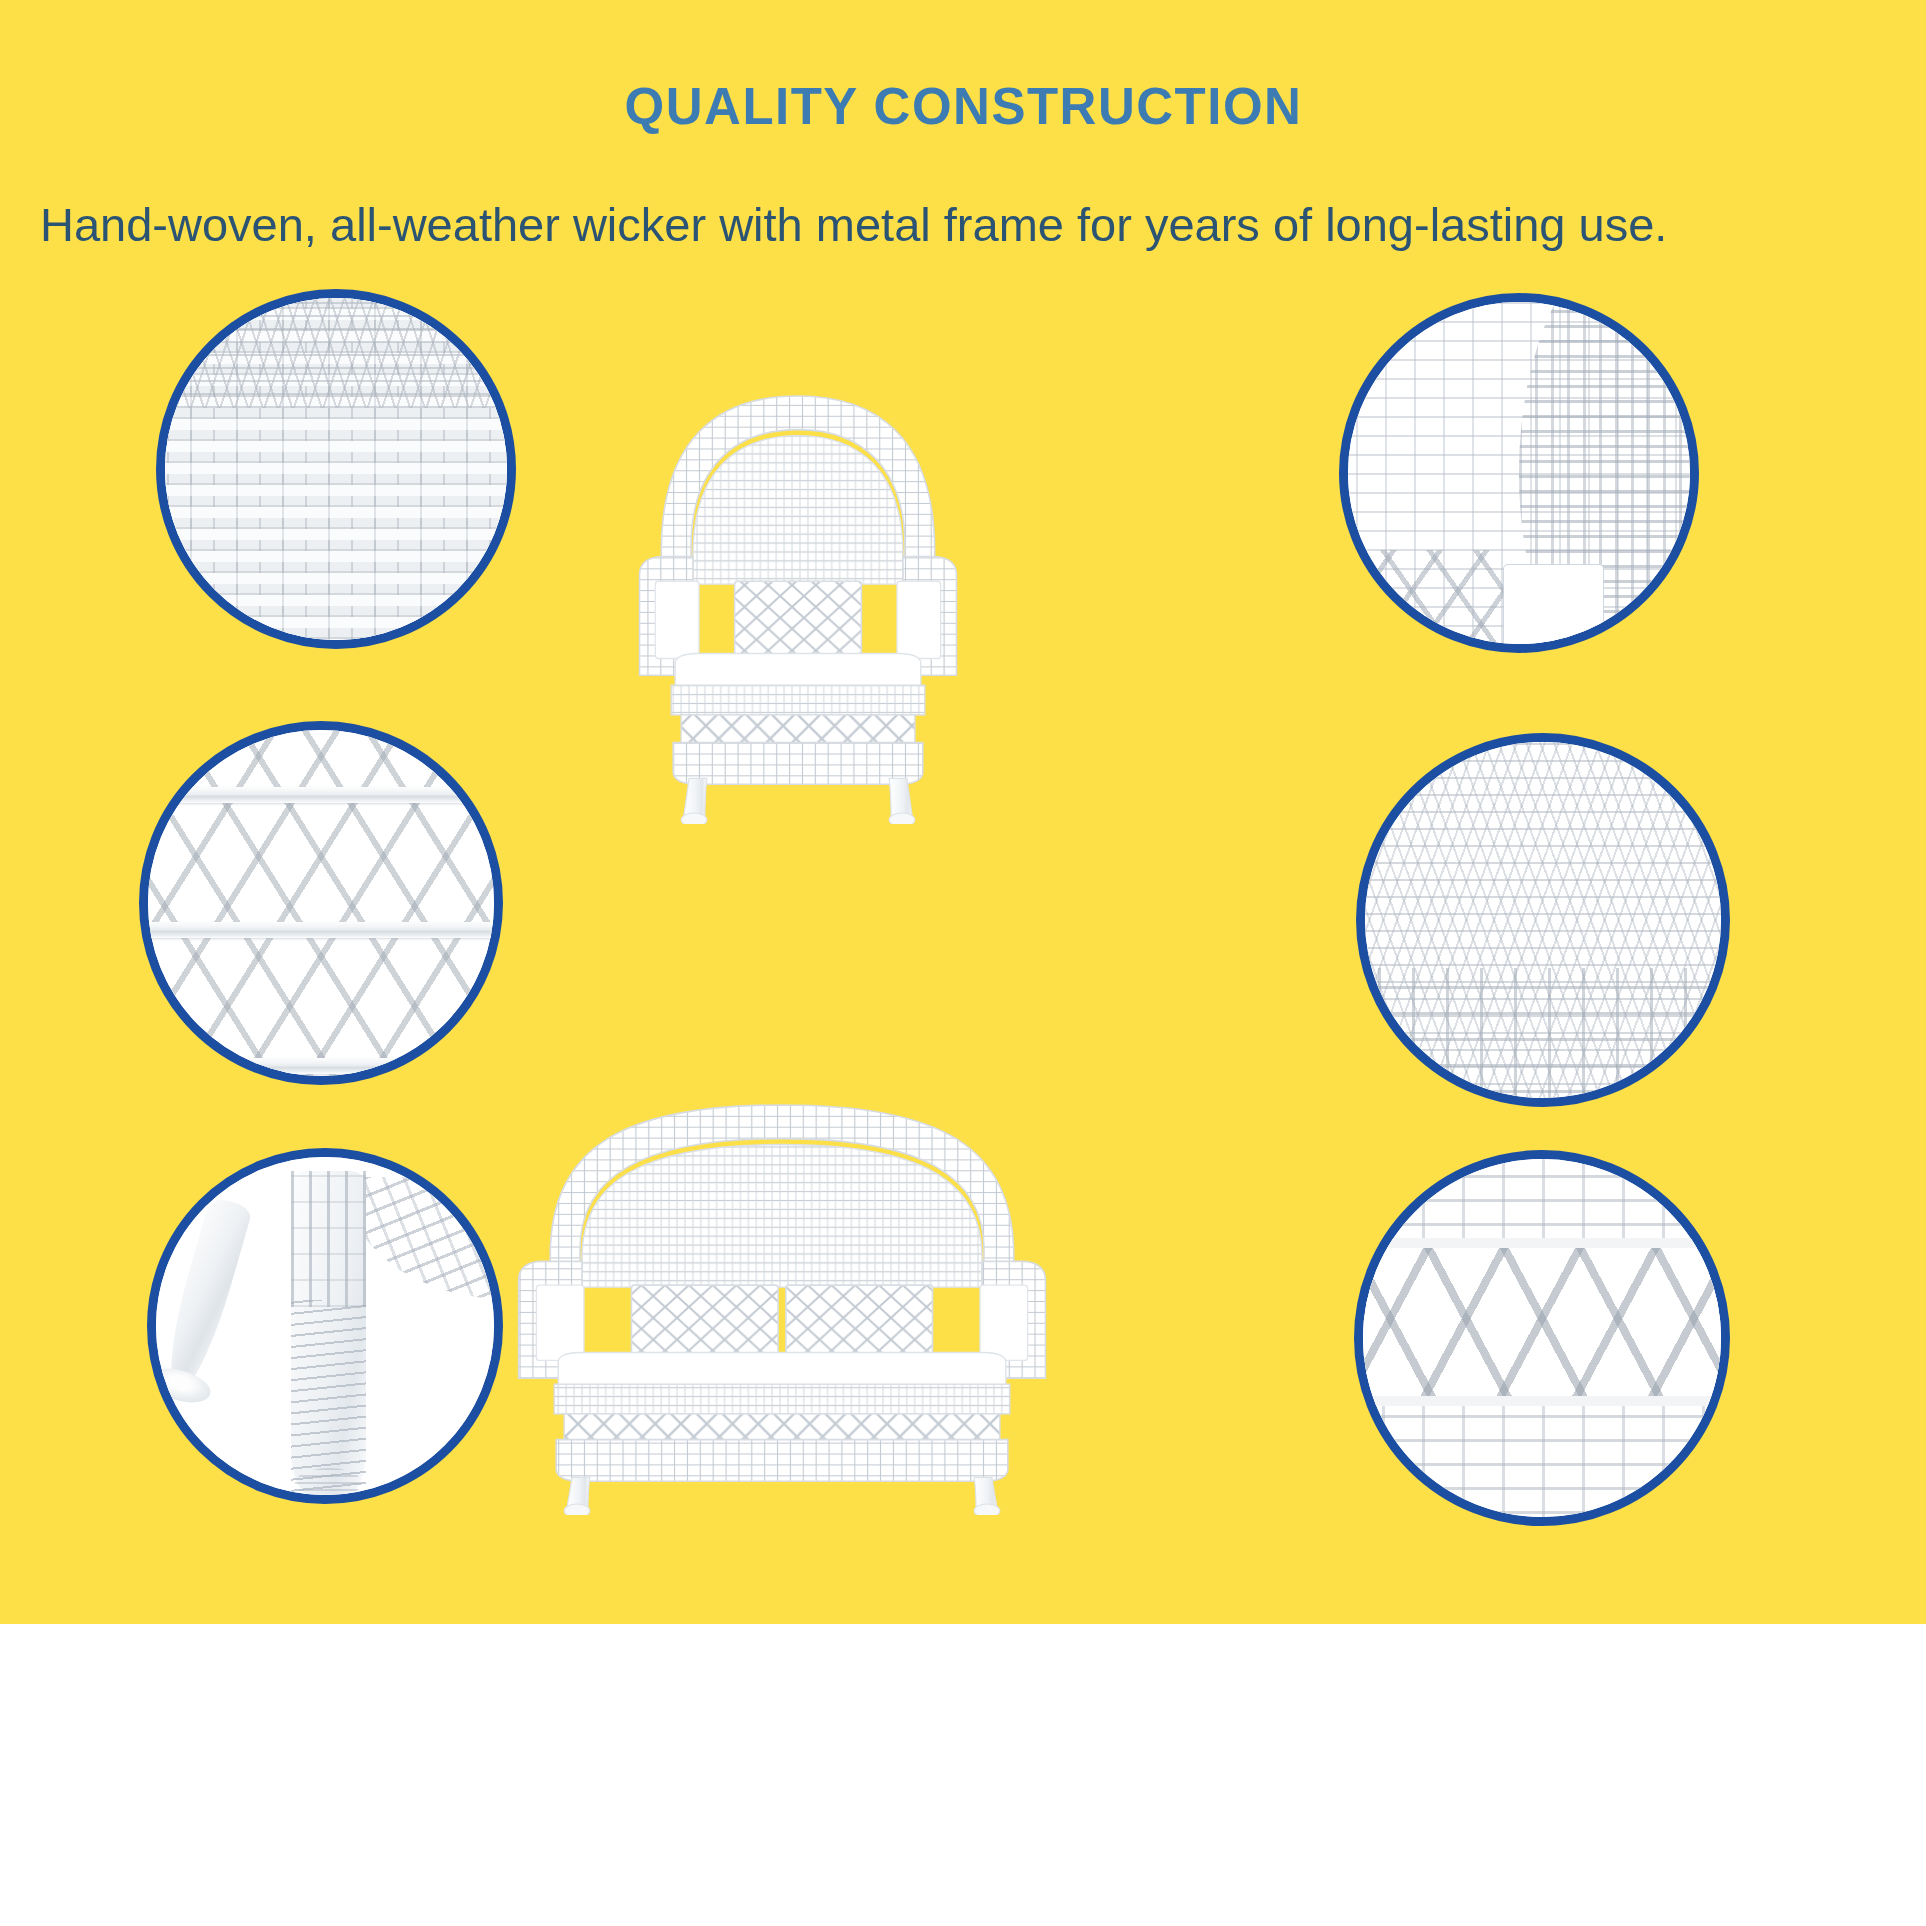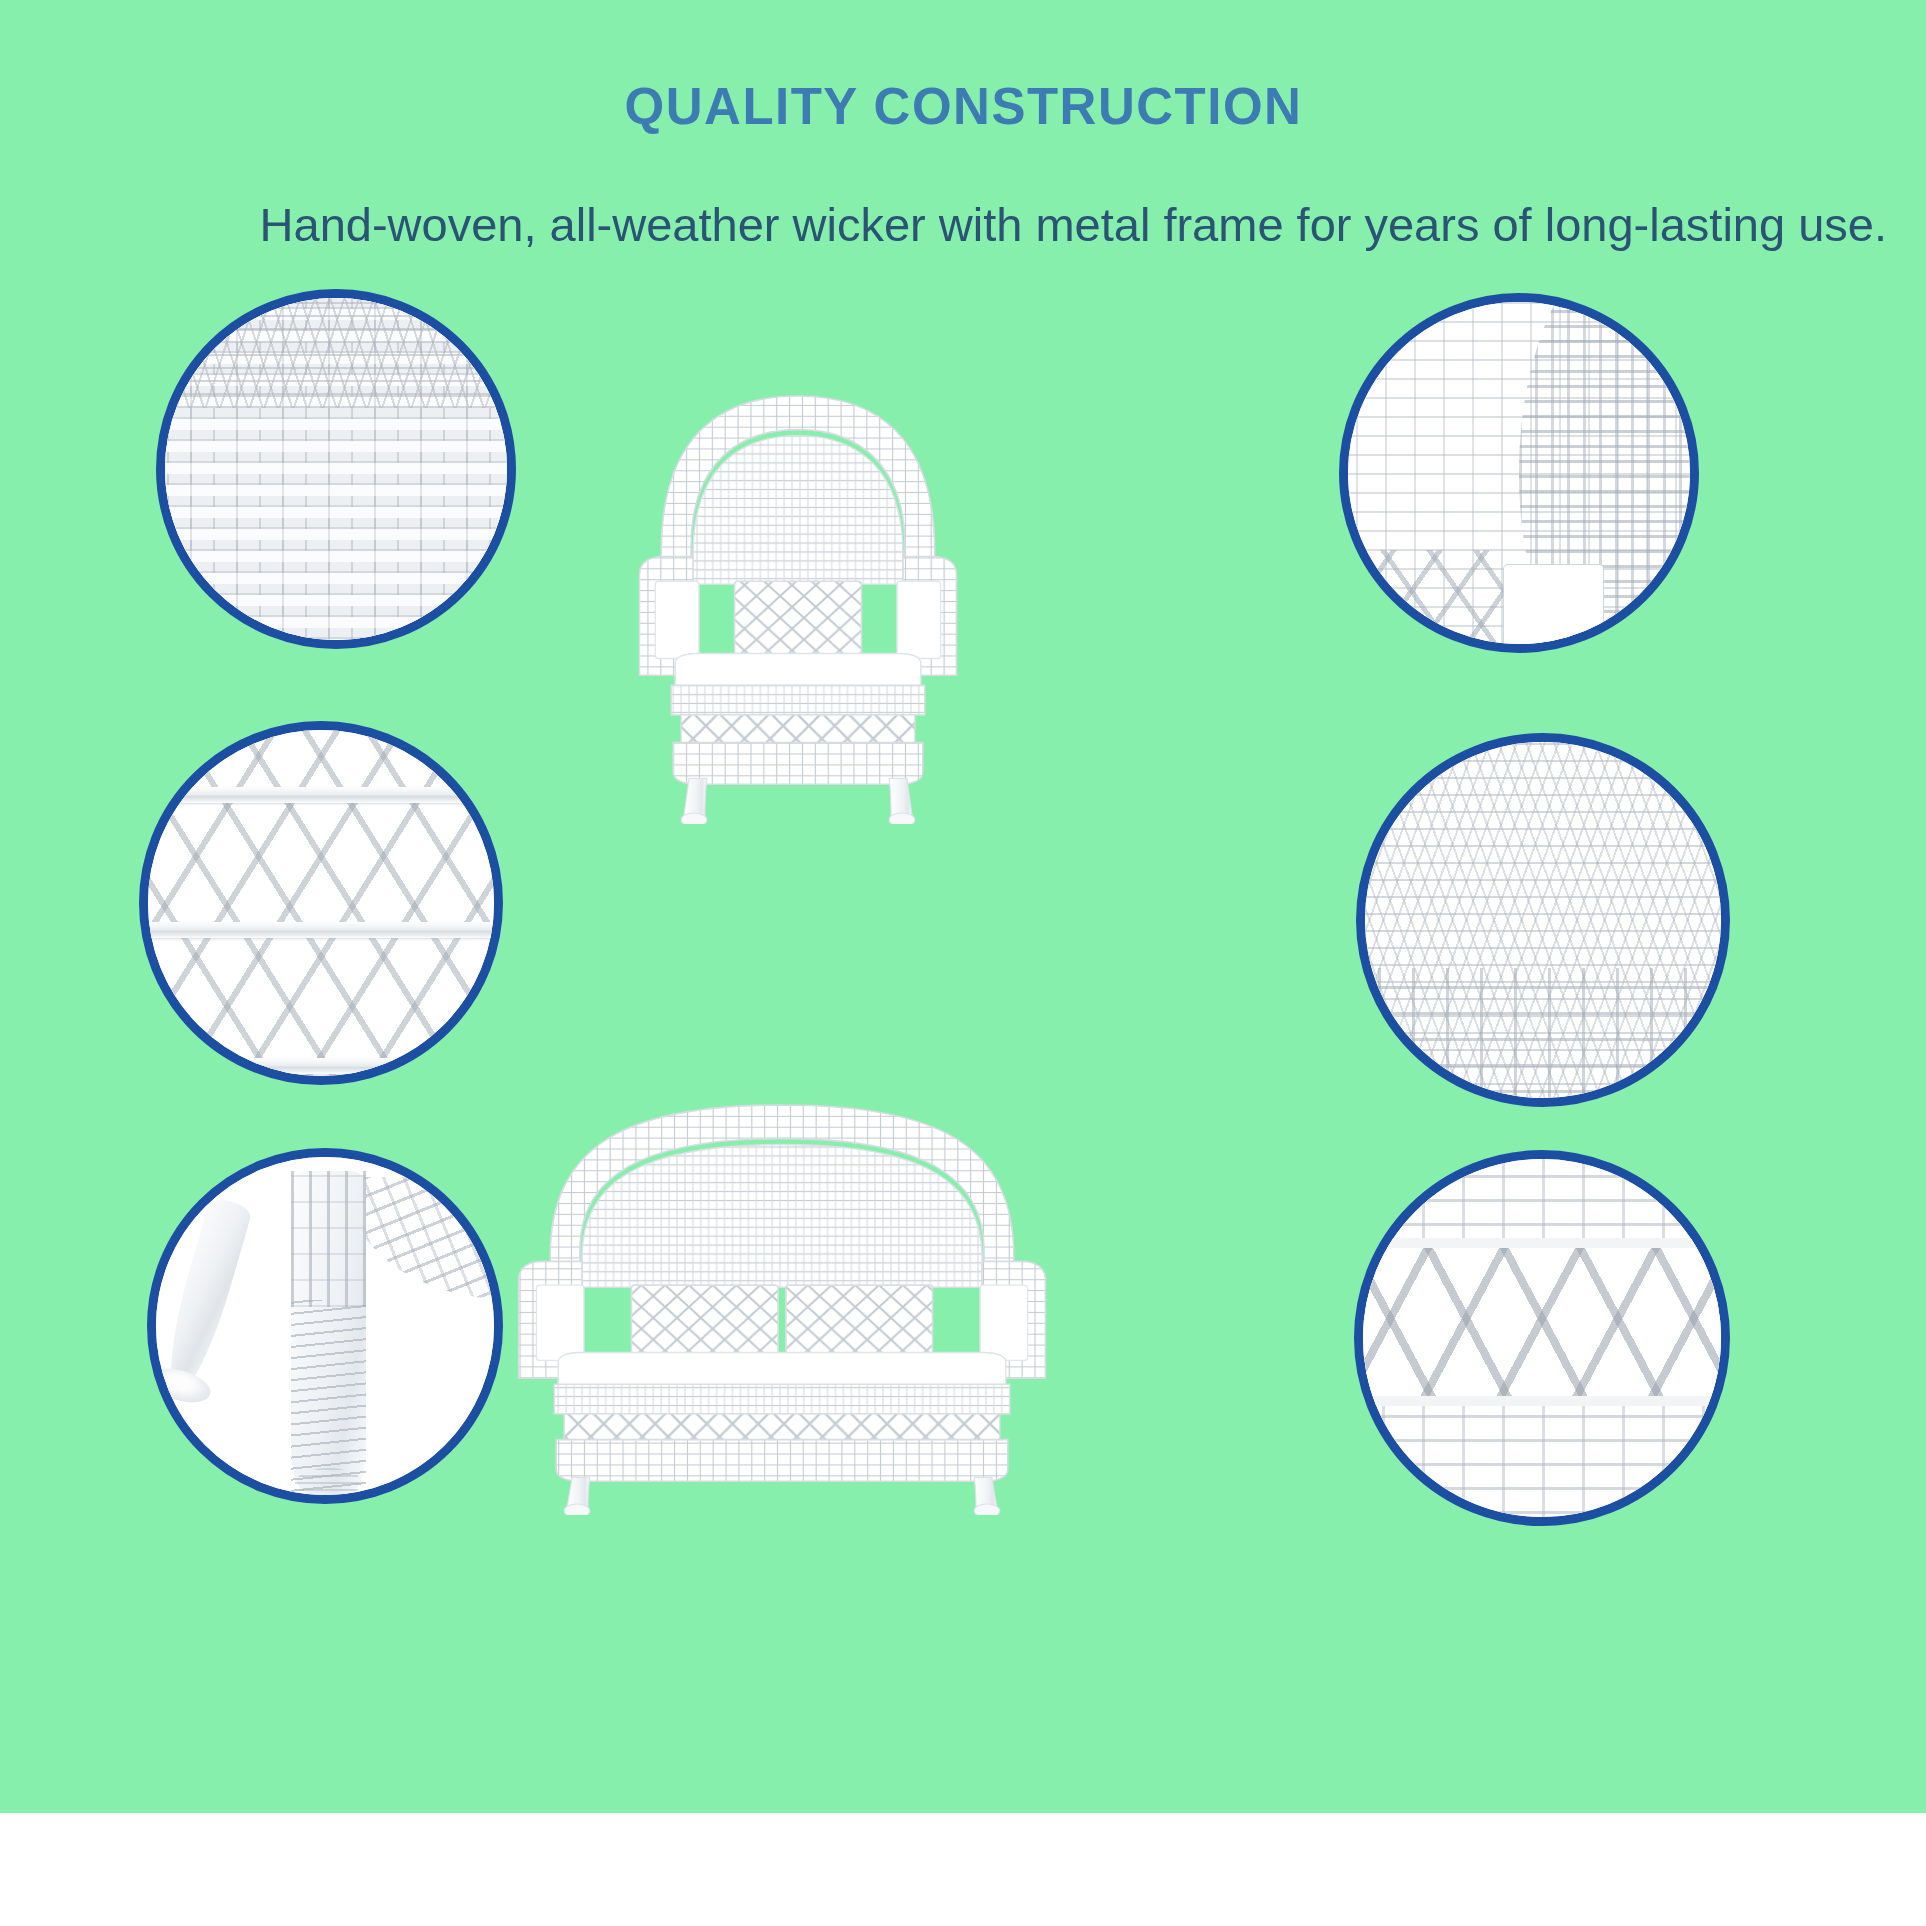--- a/index.html
+++ b/index.html
@@ -3,34 +3,34 @@
 <meta charset="utf-8">
 <title>Quality Construction</title>
 <style>
   * { box-sizing: border-box; margin: 0; padding: 0; }
   html, body {
     width: 1927px; height: 1927px;
     background: #ffffff;
     font-family: "Liberation Sans", sans-serif;
     overflow: hidden;
   }
-  .page { position: relative; width: 1927px; height: 1813px; background: #86efac; }
+  .page { position: relative; width: 1927px; height: 1624px; background: #fde047; }
 
   
   .header { position: absolute; top: 0; left: 0; width: 1927px; }
   .title {
     text-align: center;
     font-size: 51px;
     font-weight: bold;
     letter-spacing: 1.5px;
     color: #3d7cb3;
     margin-top: 77px;
   }
   .subtitle {
-    text-align: right;
+    text-align: left;
     font-size: 47px;
     font-weight: 400;
     color: #2b5373;
     margin-top: 61px;
     padding: 0 40px;
     white-space: nowrap;
   }
 
   
   .callout {

